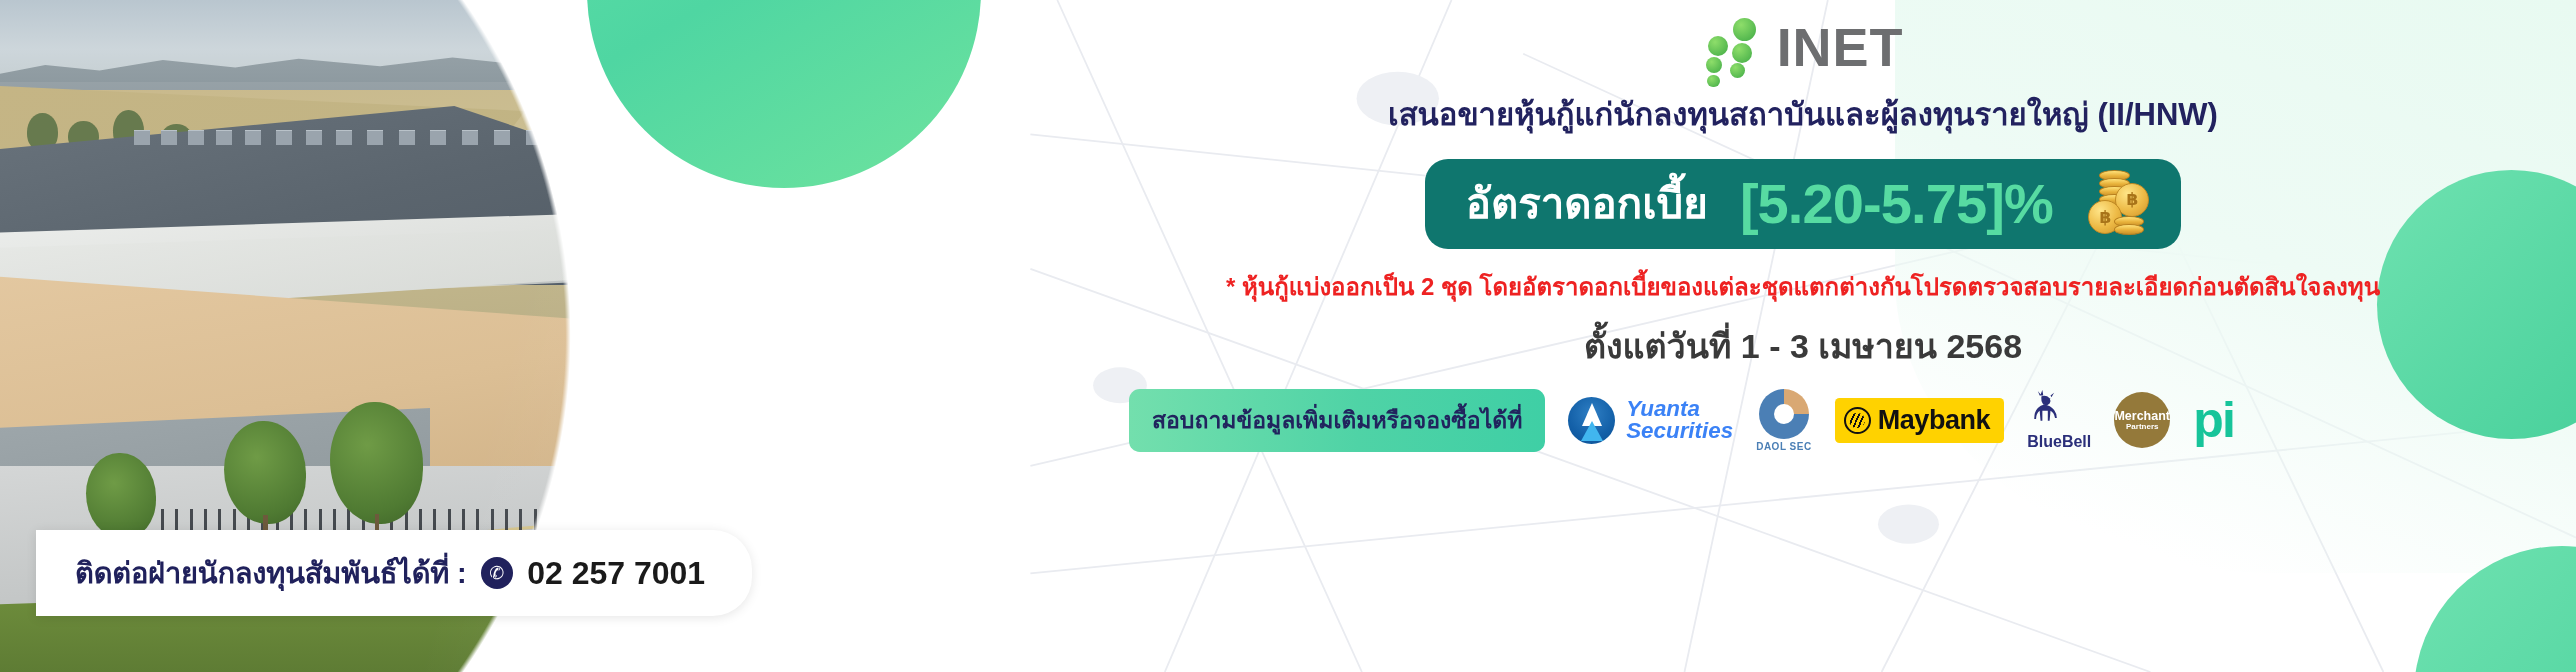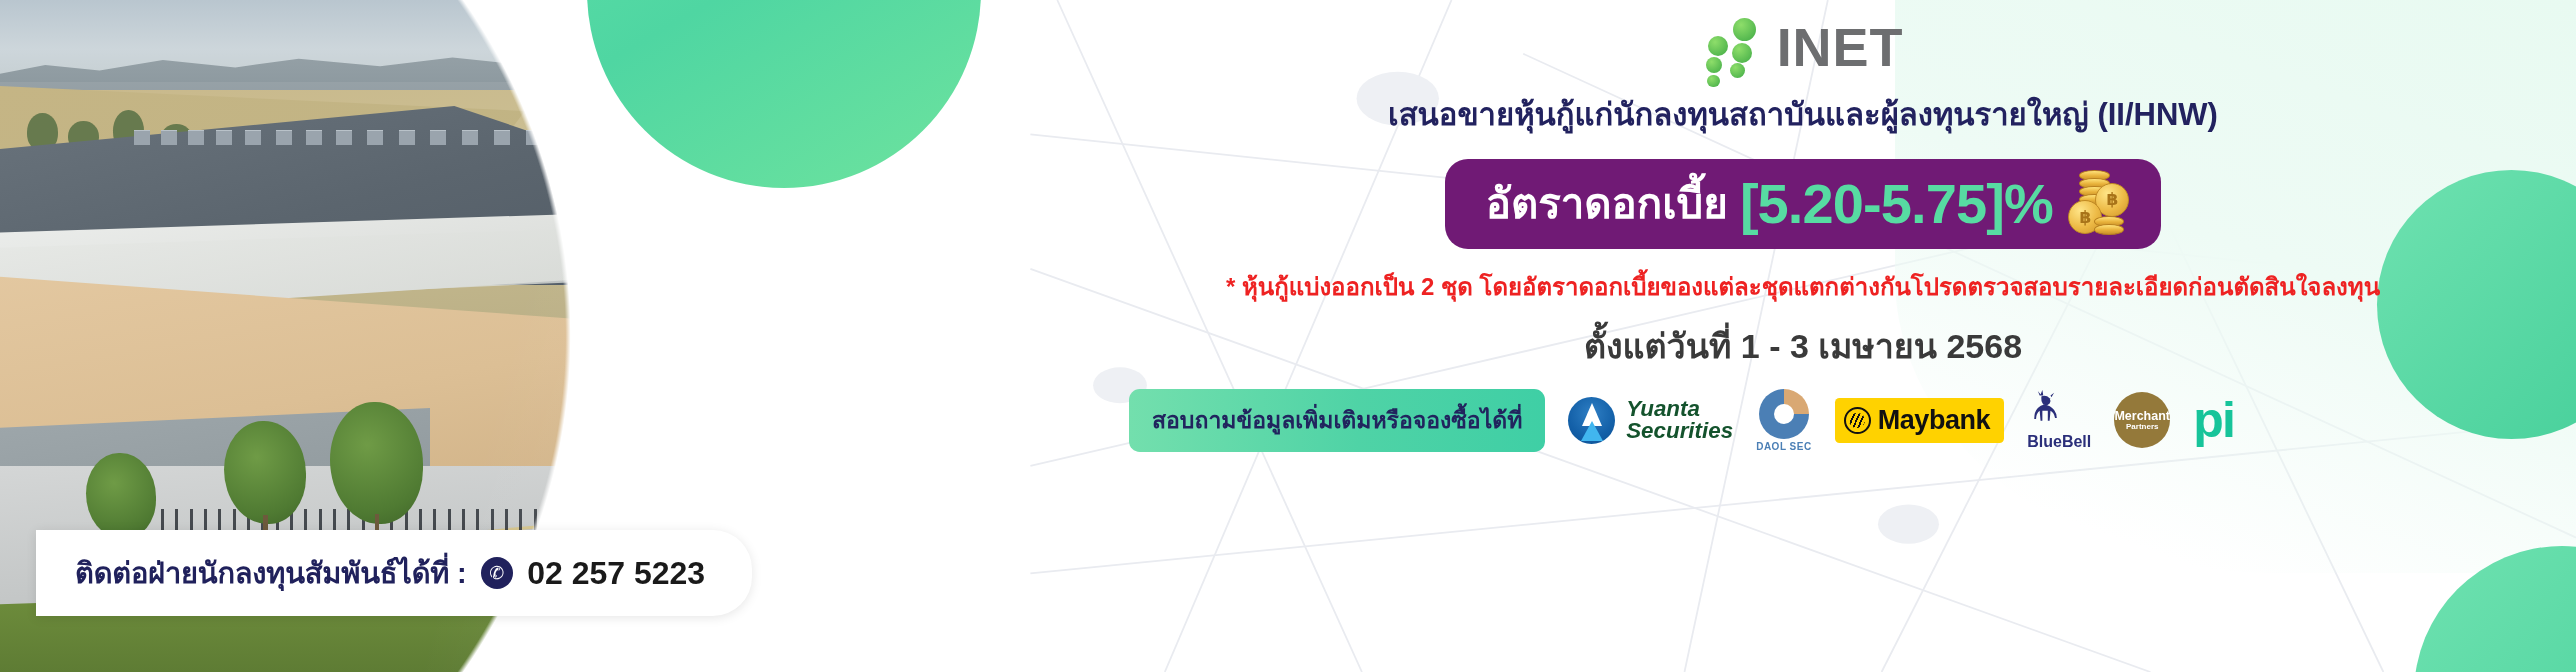--- a/index.html
+++ b/index.html
@@ -229,24 +229,24 @@
   }
   .subheadline {
     margin-top:9px;
     font-size:31px; font-weight:700; color:#22225f;
     white-space:nowrap;
   }
 
   
   .rate-box {
     margin-top:20px;
-    background:#701a75;
+    background:#0f766e;
     border-radius:23px;
     padding:9px 30.5px 10.8px 41px;
-    display:flex; align-items:center; gap:12px;
+    display:flex; align-items:center; gap:32px;
     position:relative;
   }
   .rate-label { font-size:42px; font-weight:800; color:#ffffff; white-space:nowrap; }
   .rate-value { font-size:56px; font-weight:800; color:#57dba2; white-space:nowrap; letter-spacing:-0.9px; }
   .coins { position:relative; width:66px; height:70px; flex:0 0 auto; }
   .coin {
     position:absolute; width:30.5px; height:10.8px; border-radius:50%;
     background:linear-gradient(180deg,#ffe27a 0%,#e8b13a 55%,#c9912a 100%);
     border:0.9px solid #b8801f;
   }
@@ -298,21 +298,21 @@
     transform:translateX(-50%);
     border-left:10px solid transparent; border-right:10px solid transparent;
     border-bottom:23px solid #ffffff;
   }
   .yuanta .mark::after{
     content:""; position:absolute; left:50%; bottom:6%;
     transform:translateX(-50%);
     border-left:11.6px solid transparent; border-right:11.6px solid transparent;
     border-bottom:20px solid #41b6ef;
   }
-  .yuanta .txt { line-height:1.02; font-style:italic; color:#14532d; font-weight:800; }
+  .yuanta .txt { line-height:1.02; font-style:italic; color:#3b82f6; font-weight:800; }
   .yuanta .t1 { font-size:22.4px; }
   .yuanta .t2 { font-size:22.4px; }
 
   
   .daol { flex-direction:column; align-items:center; gap:2.7px; }
   .daol .mark {
     width:50px; height:50px; border-radius:50%;
     background:conic-gradient(from 0deg,#d9a873 0deg 90deg,#4b7fb5 90deg 360deg);
     position:relative;
   }
@@ -494,21 +494,21 @@
       <div class="ph-grass"></div>
       <div class="ph-shade"></div>
     </div>
   </div>
 
   <div class="contact-card">
     <span class="c-label">ติดต่อฝ่ายนักลงทุนสัมพันธ์ได้ที่ :</span>
     <span class="phone-icon">
       <span>✆</span>
     </span>
-    <span class="c-phone">02 257 5223</span>
+    <span class="c-phone">02 257 7001</span>
   </div>
 
   <div class="content">
 
     <div class="logo">
       <span class="dots">
         <i style="left:30.5px;top:1.8px;width:23px;height:23px;background:radial-gradient(circle at 35% 30%,#8ede6a,#3faa45);"></i>
         <i style="left:5.4px;top:20px;width:20px;height:20px;background:radial-gradient(circle at 35% 30%,#8ede6a,#3faa45);"></i>
         <i style="left:29px;top:27px;width:20px;height:20px;background:radial-gradient(circle at 35% 30%,#8ede6a,#3faa45);"></i>
         <i style="left:3.6px;top:41px;width:16px;height:16px;background:radial-gradient(circle at 35% 30%,#8ede6a,#3faa45);"></i>

